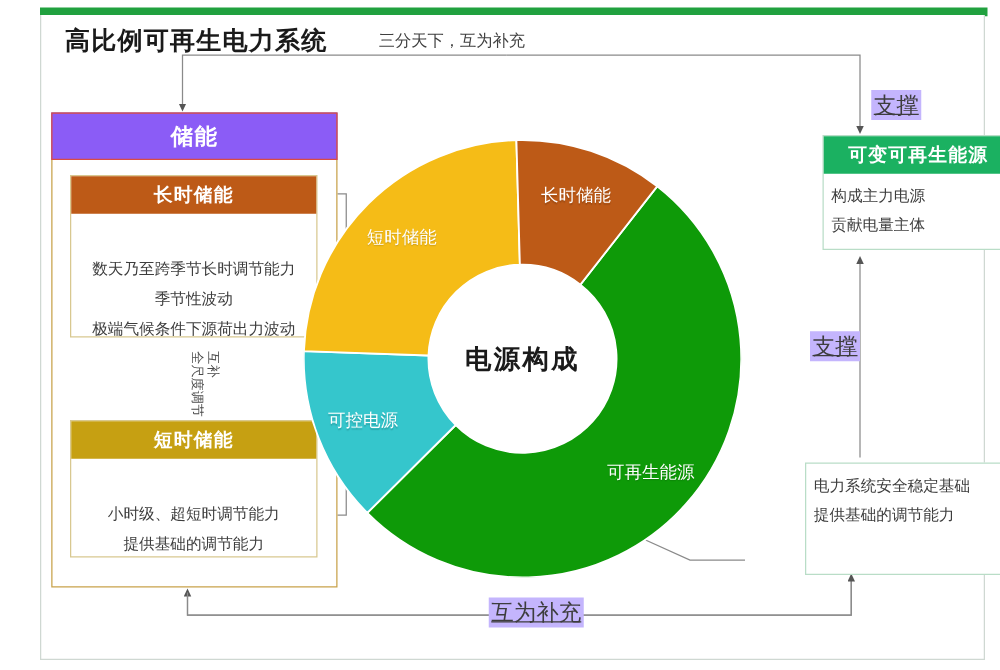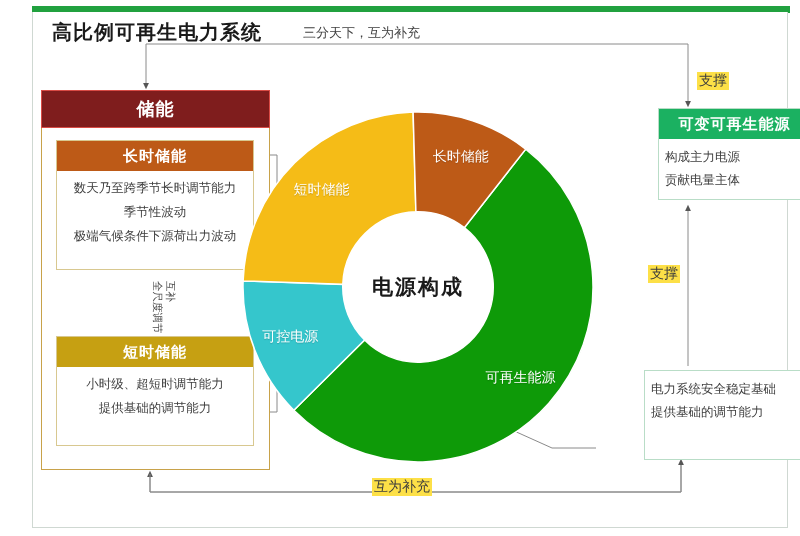--- a/index.html
+++ b/index.html
@@ -18,29 +18,29 @@
 
   
   .title{position:absolute;left:52px;top:19px;font-size:20px;font-weight:bold;color:#1a1a1a;
          letter-spacing:1px;white-space:nowrap;}
   .subtitle{position:absolute;left:303px;top:24px;font-size:13px;color:#404040;white-space:nowrap;}
 
   
   .panel-store{position:absolute;left:41px;top:90px;width:229px;height:380px;
                border:1px solid #c8a24a;background:#fff;box-sizing:border-box;}
   .store-head{position:absolute;left:41px;top:90px;width:229px;height:38px;
-              background:#7f1d1d;border:1px solid #d94b45;box-sizing:border-box;
+              background:#8b5cf6;border:1px solid #d94b45;box-sizing:border-box;
               display:flex;align-items:center;justify-content:center;
               color:#ffffff;font-size:18px;font-weight:bold;letter-spacing:1px;}
 
   .subbox{position:absolute;border:1px solid #d8c890;background:#fff;box-sizing:border-box;}
   .subbox .hd{height:30px;display:flex;align-items:center;justify-content:center;
               color:#ffffff;font-size:15px;font-weight:bold;letter-spacing:1px;}
   .subbox .bd{padding:9px 6px 6px;display:flex;flex-direction:column;
-              align-items:center;justify-content:center;gap:7px;}
+              align-items:center;justify-content:center;gap:7px;margin-top:27px;}
   .subbox .bd span{font-size:12.5px;color:#3d3d3d;white-space:nowrap;
                    font-family:"Liberation Serif","DejaVu Serif",serif;}
 
   #box-long{left:56px;top:140px;width:198px;height:130px;}
   #box-long .hd{background:#bd5a17;}
   #box-short{left:56px;top:336px;width:198px;height:110px;}
   #box-short .hd{background:#c6a012;}
 
   
   .vlabel{position:absolute;width:60px;height:16px;
@@ -53,22 +53,22 @@
   .rbox .hd{height:30px;display:flex;align-items:center;justify-content:center;
             color:#ffffff;font-size:15px;font-weight:bold;letter-spacing:1px;background:#1bb161;}
   .rbox .bd{padding:10px 6px;display:flex;flex-direction:column;
             align-items:flex-start;justify-content:center;gap:6px;}
   .rbox .bd span{font-size:12.5px;color:#3d3d3d;white-space:nowrap;
                  font-family:"Liberation Serif","DejaVu Serif",serif;}
   #box-vre{left:612px;top:108px;width:153px;height:92px;}
   #box-dispatch{left:598px;top:370px;width:167px;height:90px;}
 
   
-  .elabel{position:absolute;font-size:14px;color:#3d3d3d;white-space:nowrap;
-          font-family:"Liberation Serif","DejaVu Serif",serif;background:#fde047;padding:0 2px;}
+  .elabel{position:absolute;font-size:18px;color:#3d3d3d;white-space:nowrap;
+          font-family:"Liberation Serif","DejaVu Serif",serif;background:#c4b5fd;padding:0 2px;text-decoration:underline;}
 
   
   #donut{position:absolute;left:243px;top:112px;width:350px;height:350px;}
   .seg-label{position:absolute;font-size:14px;color:#ffffff;white-space:nowrap;
              text-shadow:0 1px 1px rgba(0,0,0,.18);pointer-events:none;}
   .center-label{position:absolute;left:243px;top:112px;width:350px;height:350px;
                 display:flex;align-items:center;justify-content:center;
                 font-size:21px;font-weight:bold;color:#1a1a1a;letter-spacing:2px;
                 pointer-events:none;}
 
@@ -154,15 +154,15 @@
 
   <div class="rbox" id="box-dispatch">
     <div class="bd">
       <span>电力系统安全稳定基础</span>
       <span>提供基础的调节能力</span>
     </div>
   </div>
 
   <div class="elabel" style="left:697px;top:72px;">支撑</div>
   <div class="elabel" style="left:648px;top:265px;">支撑</div>
-  <div class="elabel" style="left:372px;top:478px;">互为补充</div>
+  <div class="elabel" style="left:391px;top:478px;">互为补充</div>
 
 </div>
 
 </body></html>

